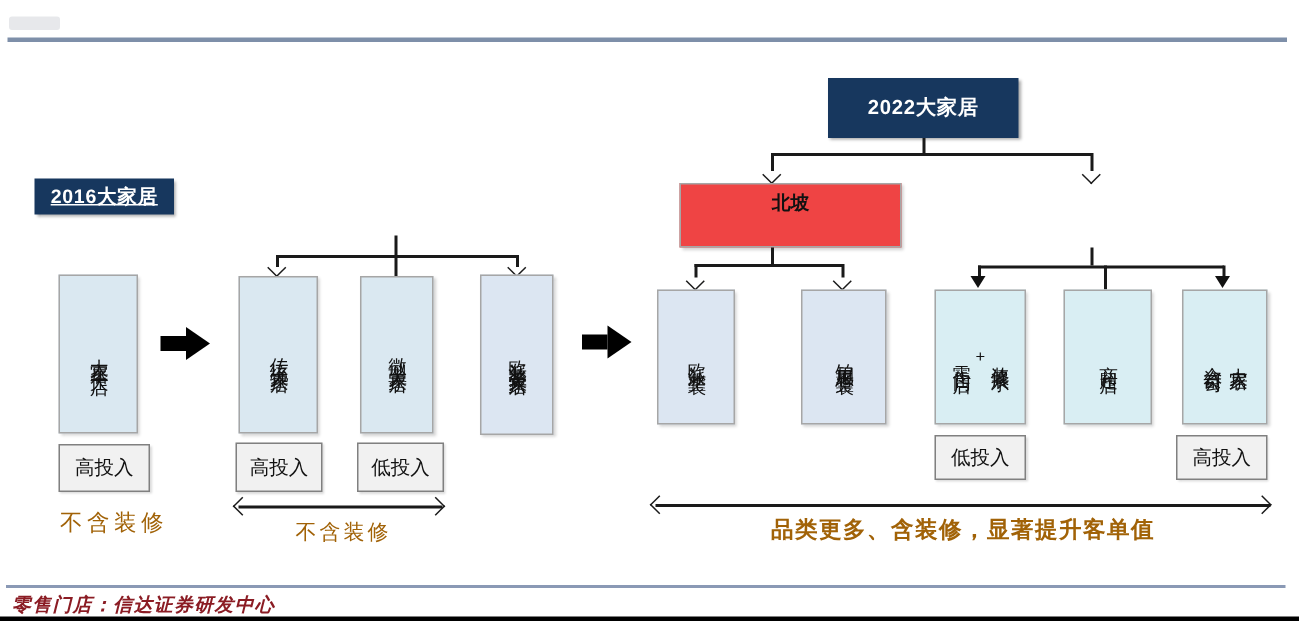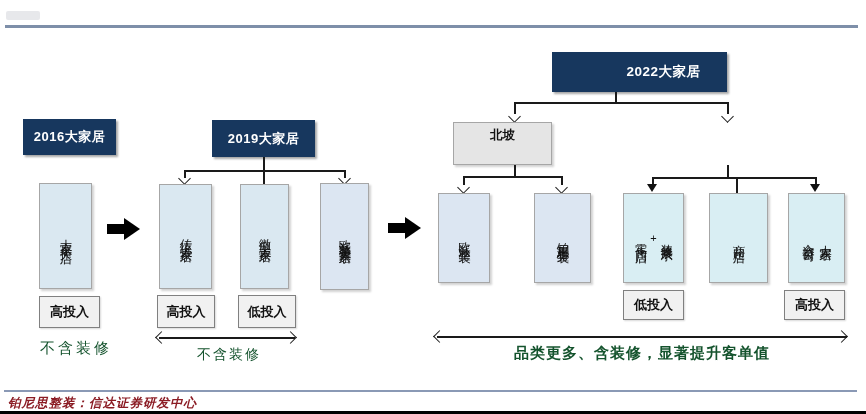--- a/index.html
+++ b/index.html
@@ -18,67 +18,66 @@
        box-shadow:1.5px 1.5px 2px rgba(0,0,0,.35);}
   .vbox{position:absolute;display:flex;align-items:center;justify-content:center;gap:2px;
         border:1px solid #A6A6A6;box-shadow:1.5px 1.5px 2px rgba(0,0,0,.18);}
   .pale{background:var(--pale-blue,#DAE8F1);}
   .peri{background:var(--periwinkle,#DCE6F2);}
   .cyan{background:var(--cyan,#D9EEF3);}
   .vt{writing-mode:vertical-rl;text-orientation:mixed;letter-spacing:3px;font-size:12.5px;line-height:15px;}
   .vt.tight{letter-spacing:2px;}
   .plus{font-size:11px;align-self:center;}
   .inv{position:absolute;background:var(--invest-gray,#F1F1F1);border:1px solid #808080;display:flex;
-       align-items:center;justify-content:center;font-size:13px;box-shadow:1px 1px 1.5px rgba(0,0,0,.15);font-weight:bold;}
+       align-items:center;justify-content:center;font-size:13px;box-shadow:1px 1px 1.5px rgba(0,0,0,.15);}
   .branch{position:absolute;border:1px solid #A6A6A6;text-align:center;font-size:12.5px;line-height:18px;
           padding-top:3px;box-sizing:border-box;box-shadow:1.5px 1.5px 2px rgba(0,0,0,.18);}
   .branch .b1{font-weight:bold;}
 
   
   .vl{position:absolute;width:1.5px;background:#1a1a1a;}
   .hl{position:absolute;height:1.5px;background:#1a1a1a;}
   .chev{position:absolute;width:8px;height:8px;border-right:1.6px solid #1a1a1a;border-bottom:1.6px solid #1a1a1a;}
   .chev.down{transform:rotate(45deg);}
   .chev.right{transform:rotate(-45deg);}
   .chev.left{transform:rotate(135deg);}
   .tri{position:absolute;width:0;height:0;border-left:5px solid transparent;border-right:5px solid transparent;
        border-top:8px solid #111;}
   .fat{position:absolute;width:17px;height:10px;background:#000;}
   .fat::after{content:"";position:absolute;left:100%;top:50%;transform:translateY(-50%);
               width:0;height:0;border-left:16px solid #000;border-top:11px solid transparent;
               border-bottom:11px solid transparent;}
 
   
-  .note{position:absolute;font-size:14px;letter-spacing:2px;color:#14532d;}
+  .note{position:absolute;font-size:14px;letter-spacing:2px;color:#a16207;}
   .note.big{font-size:15px;letter-spacing:3px;}
   .note.center{text-align:center;}
   .note.bold{font-weight:600;font-size:15px;letter-spacing:1px;}
   .foot-rule{position:absolute;left:4px;top:390px;width:853px;height:2px;background:#8A99B5;}
   .src{position:absolute;left:8px;top:395px;font-family:"Liberation Serif",serif;font-style:italic;
        font-weight:600;font-size:12.5px;color:var(--maroon,#8B1C24);letter-spacing:1px;}
   .bottom-rule{position:absolute;left:0;top:411px;width:866px;height:3px;background:#000;}
 </style>
 </head>
 <body>
 
 <div class="canvas">
 
   <div class="wm"></div>
   <div class="top-rule"></div>
 
-  <div class="hdr" style="left:23px;top:119px;width:93px;height:36px;">2016大家居</div>
+  <div class="hdr" style="left:23px;top:119px;width:93px;height:24px;text-decoration:underline;">2016大家居</div>
   <div class="vbox pale" style="left:39px;top:183px;width:51px;height:104px;">
     <span class="vt">大家居大店</span>
   </div>
   <div class="inv" style="left:39px;top:296px;width:59px;height:30px;">高投入</div>
   <div class="note big" style="left:40px;top:339px;">不含装修</div>
 
   <div class="fat" style="left:107px;top:224px;"></div>
 
-  <div class="hdr" style="left:212px;top:120px;width:103px;height:37px;">2019大家居</div>
 
   <div class="vl" style="left:263px;top:157px;height:27px;"></div>
   <div class="hl" style="left:184px;top:170px;width:161px;"></div>
   <div class="vl" style="left:184px;top:170px;height:8px;"></div>
   <div class="chev down" style="left:180px;top:174px;"></div>
   <div class="vl" style="left:344px;top:170px;height:8px;"></div>
   <div class="chev down" style="left:340px;top:174px;"></div>
 
   <div class="vbox pale" style="left:159px;top:184px;width:51px;height:103px;">
     <span class="vt">传统大家居</span>
@@ -92,30 +91,30 @@
   <div class="inv" style="left:157px;top:295px;width:56px;height:31px;">高投入</div>
   <div class="inv" style="left:238px;top:295px;width:56px;height:31px;">低投入</div>
 
   <div class="hl" style="left:159px;top:337px;width:136px;"></div>
   <div class="chev left" style="left:157px;top:333px;"></div>
   <div class="chev right" style="left:286px;top:333px;"></div>
   <div class="note center" style="left:164px;top:346px;width:130px;">不含装修</div>
 
   <div class="fat" style="left:388px;top:223px;"></div>
 
-  <div class="hdr" style="left:552px;top:52px;width:127px;height:40px;font-size:13.5px;padding-left:48px;">2022大家居</div>
+  <div class="hdr" style="left:552px;top:52px;width:127px;height:40px;font-size:13.5px;">2022大家居</div>
 
   <div class="vl" style="left:615px;top:92px;height:10px;"></div>
   <div class="hl" style="left:514px;top:102px;width:214px;"></div>
   <div class="vl" style="left:514px;top:102px;height:12px;"></div>
   <div class="chev down" style="left:510px;top:112px;"></div>
   <div class="vl" style="left:727px;top:102px;height:12px;"></div>
   <div class="chev down" style="left:723px;top:112px;"></div>
 
-  <div class="branch" style="left:453px;top:122px;width:99px;height:43px;background:#e5e5e5;">
+  <div class="branch" style="left:453px;top:122px;width:148px;height:43px;background:#ef4444;">
     <div class="b1">北坡</div>
   </div>
 
   <div class="vl" style="left:514px;top:165px;height:11px;"></div>
   <div class="hl" style="left:463px;top:176px;width:99px;"></div>
   <div class="vl" style="left:463px;top:176px;height:9px;"></div>
   <div class="chev down" style="left:459px;top:183px;"></div>
   <div class="vl" style="left:561px;top:176px;height:9px;"></div>
   <div class="chev down" style="left:557px;top:183px;"></div>
   <div class="vbox peri" style="left:438px;top:193px;width:50px;height:88px;">
@@ -148,16 +147,16 @@
 
   <div class="inv" style="left:623px;top:290px;width:59px;height:28px;">低投入</div>
   <div class="inv" style="left:784px;top:290px;width:59px;height:28px;">高投入</div>
 
   <div class="hl" style="left:437px;top:336px;width:410px;"></div>
   <div class="chev left" style="left:435px;top:332px;"></div>
   <div class="chev right" style="left:837px;top:332px;"></div>
   <div class="note center bold" style="left:475px;top:344px;width:334px;">品类更多、含装修，显著提升客单值</div>
 
   <div class="foot-rule"></div>
-  <div class="src">铂尼思整装：信达证券研发中心</div>
+  <div class="src">零售门店：信达证券研发中心</div>
   <div class="bottom-rule"></div>
 
 </div>
 
 </body></html>

